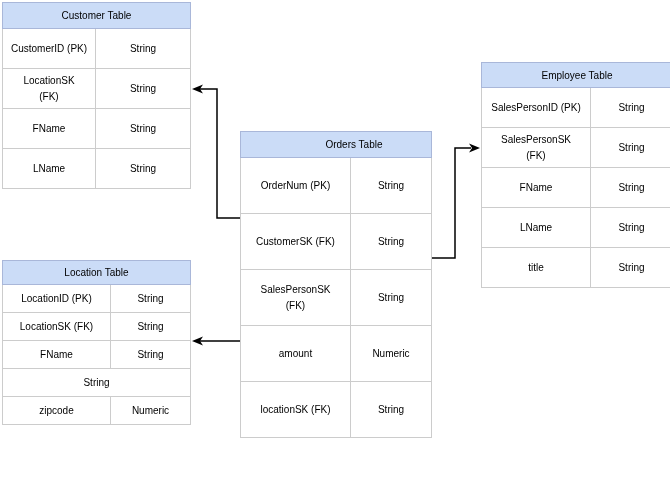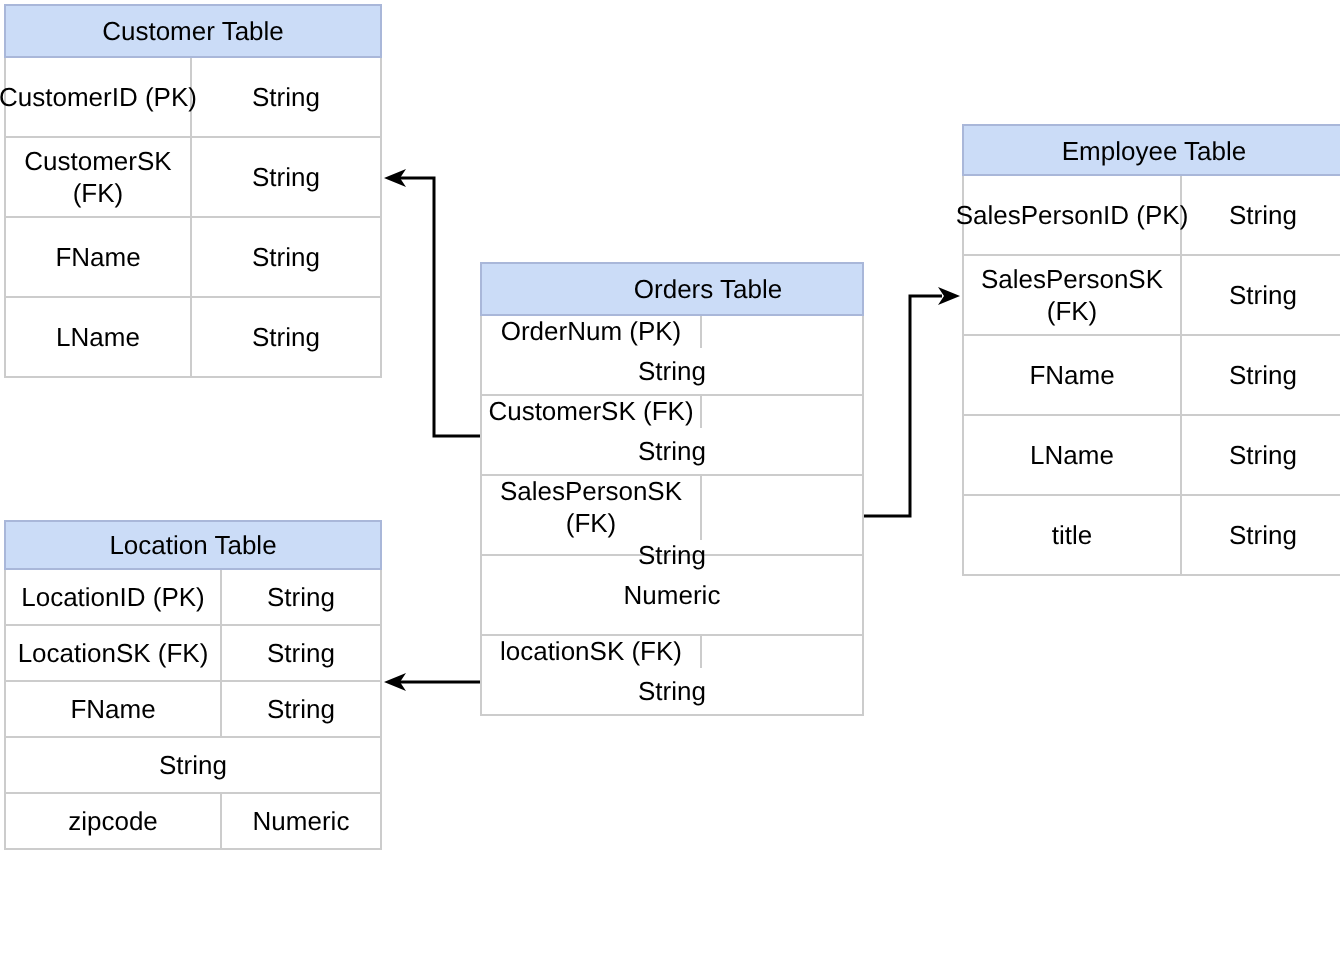--- a/index.html
+++ b/index.html
@@ -3,21 +3,21 @@
 <meta charset="utf-8">
 <style>
   * { margin:0; padding:0; box-sizing:border-box; }
   html,body { background:#ffffff; }
   .canvas {
     position:relative;
     width:670px; height:480px;
     background:#ffffff;
     overflow:hidden;
     font-family:"Liberation Sans", sans-serif;
-    font-size:13px;
+    font-size:10px;
     color:#000000;
   }
   .erd { position:absolute; background:#ffffff; }
   .erd-header {
     width:100%;
     background:#CBDCF7;
     border:1px solid #A9B7D9;
     display:flex; align-items:center; justify-content:center;
     white-space:pre;
   }
@@ -41,21 +41,21 @@
 
   
   #tbl-customer { left:2px; top:2px; width:189px; }
   #tbl-customer .erd-header { height:27px; }
   #tbl-customer .erd-row { height:40px; }
   #tbl-customer .cell.name { width:93px; }
 
   
   #tbl-orders { left:240px; top:131px; width:192px; }
   #tbl-orders .erd-header { height:27px;padding-left:36px; }
-  #tbl-orders .erd-row { height:40px;flex-direction:column; }
+  #tbl-orders .erd-row { height:56px; }
   #tbl-orders .cell.name { width:110px; }
 
   
   #tbl-employee { left:481px; top:62px; width:192px; }
   #tbl-employee .erd-header { height:26px; }
   #tbl-employee .erd-row { height:40px; }
   #tbl-employee .cell.name { width:109px; }
 
   
   #tbl-location { left:2px; top:260px; width:189px;border-radius:28px; }
@@ -76,21 +76,21 @@
 <div class="canvas">
 
   <div class="erd" id="tbl-customer">
     <div class="erd-header">Customer Table</div>
     <div class="erd-body">
       <div class="erd-row">
         <div class="cell name">CustomerID (PK)</div>
         <div class="cell type">String</div>
       </div>
       <div class="erd-row">
-        <div class="cell name">CustomerSK
+        <div class="cell name">LocationSK
 (FK)</div>
         <div class="cell type">String</div>
       </div>
       <div class="erd-row">
         <div class="cell name">FName</div>
         <div class="cell type">String</div>
       </div>
       <div class="erd-row">
         <div class="cell name">LName</div>
         <div class="cell type">String</div>
@@ -108,20 +108,21 @@
       <div class="erd-row">
         <div class="cell name">CustomerSK (FK)</div>
         <div class="cell type">String</div>
       </div>
       <div class="erd-row">
         <div class="cell name">SalesPersonSK
 (FK)</div>
         <div class="cell type">String</div>
       </div>
       <div class="erd-row">
+        <div class="cell name">amount</div>
         <div class="cell type">Numeric</div>
       </div>
       <div class="erd-row">
         <div class="cell name">locationSK (FK)</div>
         <div class="cell type">String</div>
       </div>
     </div>
   </div>
 
   <div class="erd" id="tbl-employee">

